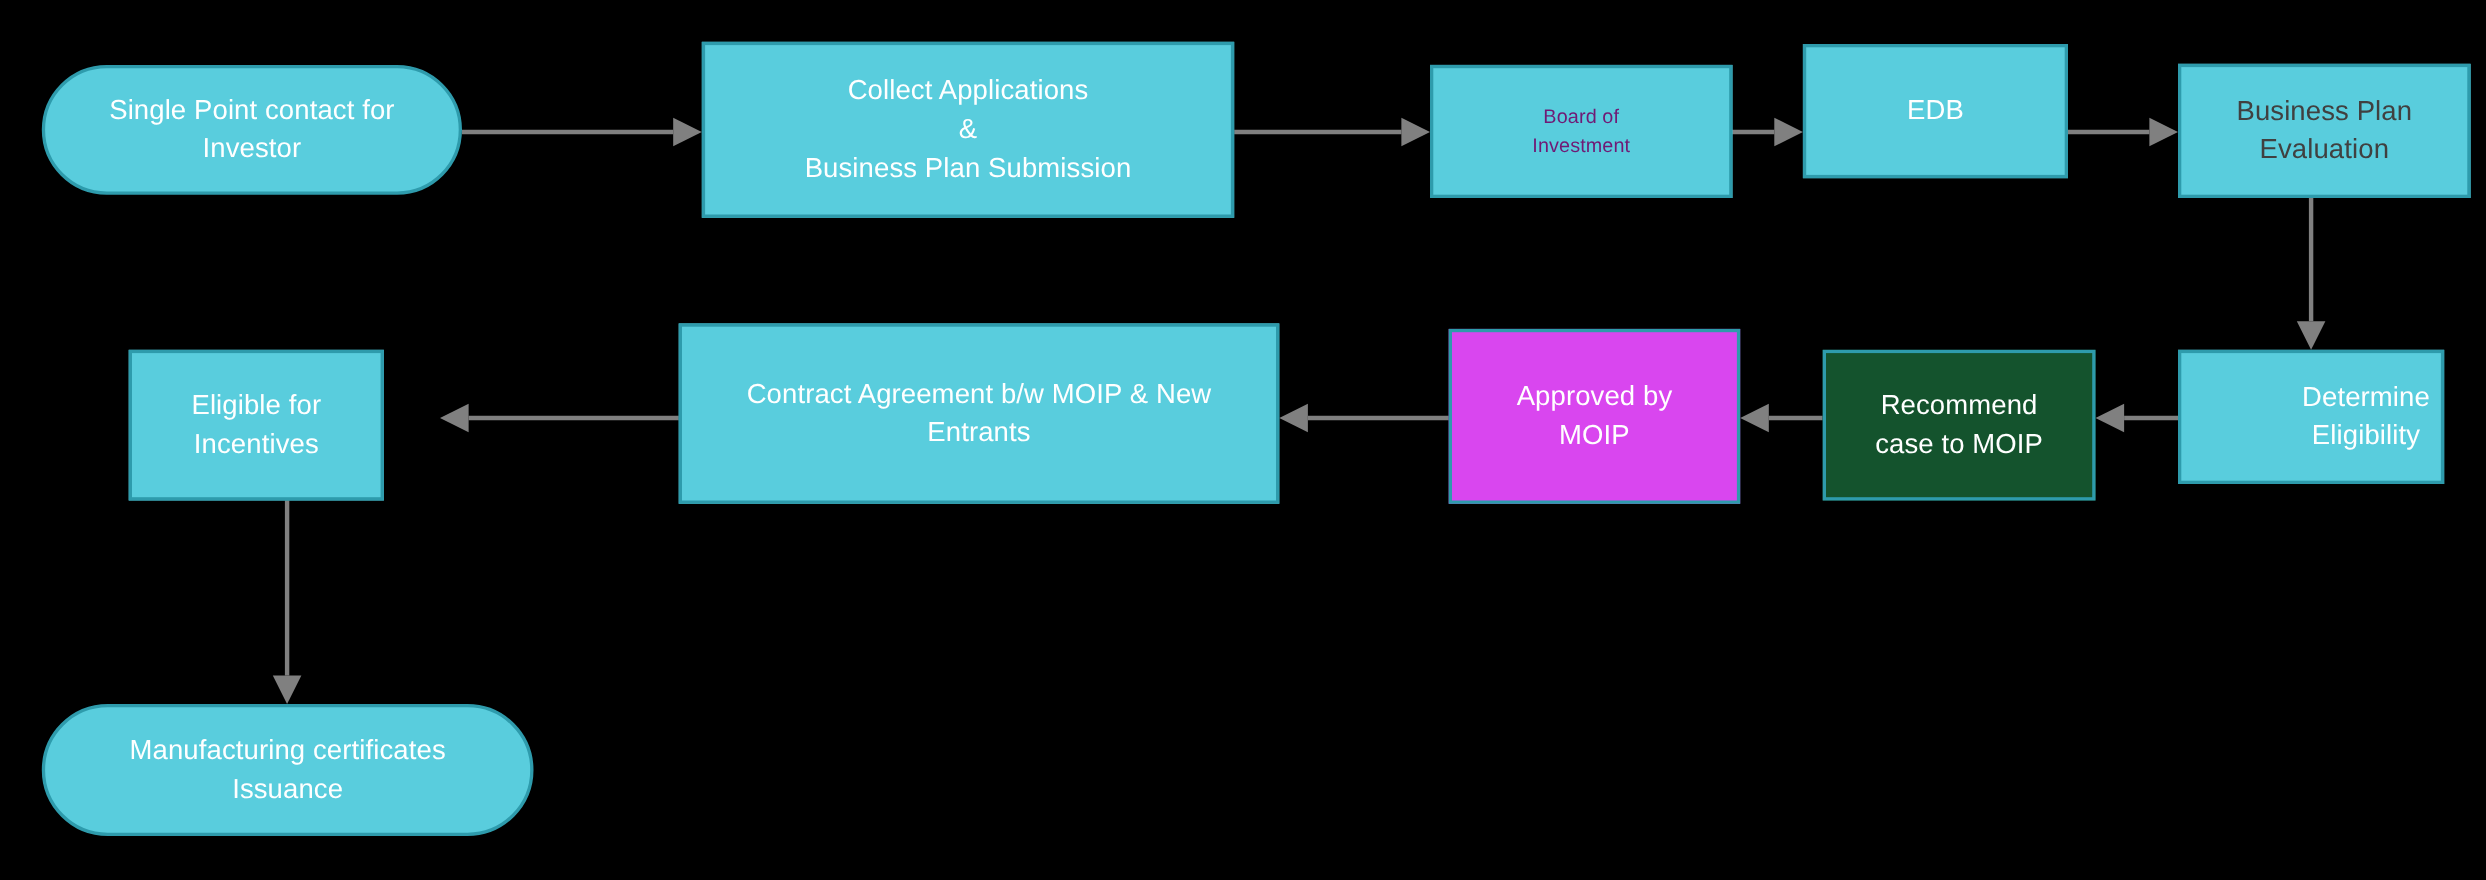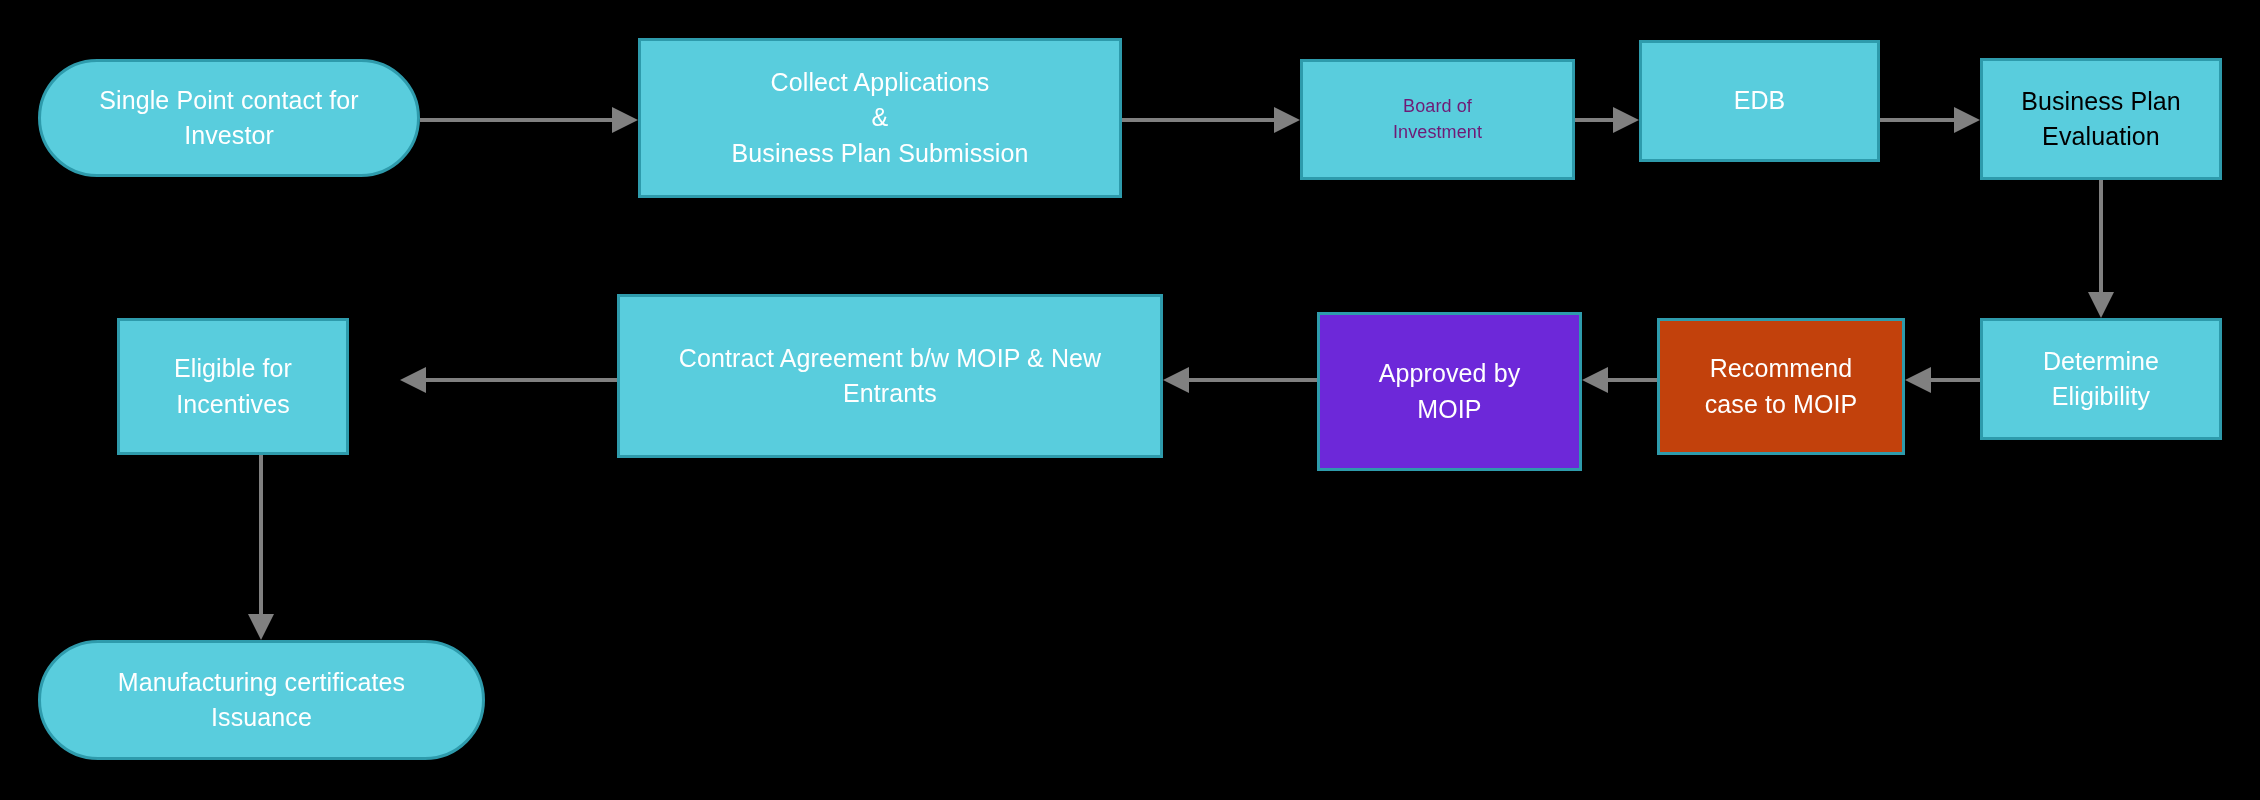--- a/index.html
+++ b/index.html
@@ -104,29 +104,29 @@
 
   <div id="node-layer">
       <div class="node stadium" style="left: 38px; top: 59px; width: 382px; height: 118px; font-size: 25px; background: rgb(89, 205, 221); border-color: rgb(46, 155, 172); color: rgb(255, 255, 255); text-align: center;"><span class="node-label">Single Point contact for
 Investor</span></div>
       <div class="node rect" style="left: 638px; top: 38px; width: 484px; height: 160px; font-size: 25px; background: rgb(89, 205, 221); border-color: rgb(46, 155, 172); color: rgb(255, 255, 255);"><span class="node-label">Collect Applications
 &amp;
 Business Plan Submission</span></div>
       <div class="node rect" style="left: 1300px; top: 59px; width: 275px; height: 121px; font-size: 18px; background: rgb(89, 205, 221); border-color: rgb(46, 155, 172); color: #701a75;"><span class="node-label">Board of
 Investment</span></div>
       <div class="node rect" style="left: 1639px; top: 40px; width: 241px; height: 122px; font-size: 25px; background: rgb(89, 205, 221); border-color: rgb(46, 155, 172); color: rgb(255, 255, 255);"><span class="node-label">EDB</span></div>
-      <div class="node rect" style="left: 1980px; top: 58px; width: 242px; height: 122px; font-size: 25px; background: rgb(89, 205, 221); border-color: rgb(46, 155, 172); color: #000000;"><span class="node-label">Business Plan
+      <div class="node rect" style="left: 1980px; top: 58px; width: 266px; height: 122px; font-size: 25px; background: rgb(89, 205, 221); border-color: rgb(46, 155, 172); color: #404040;"><span class="node-label">Business Plan
 Evaluation</span></div>
       <div class="node rect" style="left: 117px; top: 318px; width: 232px; height: 137px; font-size: 25px; background: rgb(89, 205, 221); border-color: rgb(46, 155, 172); color: rgb(255, 255, 255);"><span class="node-label">Eligible for
 Incentives</span></div>
       <div class="node rect" style="left: 617px; top: 294px; width: 546px; height: 164px; font-size: 25px; background: rgb(89, 205, 221); border-color: rgb(46, 155, 172); color: rgb(255, 255, 255);"><span class="node-label">Contract Agreement b/w MOIP &amp; New
 Entrants</span></div>
-      <div class="node rect" style="left: 1317px; top: 299px; width: 265px; height: 159px; font-size: 25px; background: #6d28d9; border-color: rgb(46, 155, 172); color: rgb(255, 255, 255); margin-top: 13px;"><span class="node-label">Approved by
+      <div class="node rect" style="left: 1317px; top: 299px; width: 265px; height: 159px; font-size: 25px; background: #d946ef; border-color: rgb(46, 155, 172); color: rgb(255, 255, 255);"><span class="node-label">Approved by
 MOIP</span></div>
-      <div class="node rect" style="left: 1657px; top: 318px; width: 248px; height: 137px; font-size: 25px; background: #c2410c; border-color: rgb(46, 155, 172); color: rgb(255, 255, 255);"><span class="node-label">Recommend
+      <div class="node rect" style="left: 1657px; top: 318px; width: 248px; height: 137px; font-size: 25px; background: #14532d; border-color: rgb(46, 155, 172); color: rgb(255, 255, 255);"><span class="node-label">Recommend
 case to MOIP</span></div>
-      <div class="node rect" style="left: 1980px; top: 318px; width: 242px; height: 122px; font-size: 25px; background: rgb(89, 205, 221); border-color: rgb(46, 155, 172); color: rgb(255, 255, 255);"><span class="node-label">Determine
+      <div class="node rect" style="left: 1980px; top: 318px; width: 242px; height: 122px; font-size: 25px; background: rgb(89, 205, 221); border-color: rgb(46, 155, 172); color: rgb(255, 255, 255); justify-content: flex-end;"><span class="node-label">Determine
 Eligibility</span></div>
       <div class="node stadium" style="left: 38px; top: 640px; width: 447px; height: 120px; font-size: 25px; background: rgb(89, 205, 221); border-color: rgb(46, 155, 172); color: rgb(255, 255, 255); justify-content: center;"><span class="node-label">Manufacturing certificates
 Issuance</span></div>
     </div>
 
 </div>
 
 </body></html>

